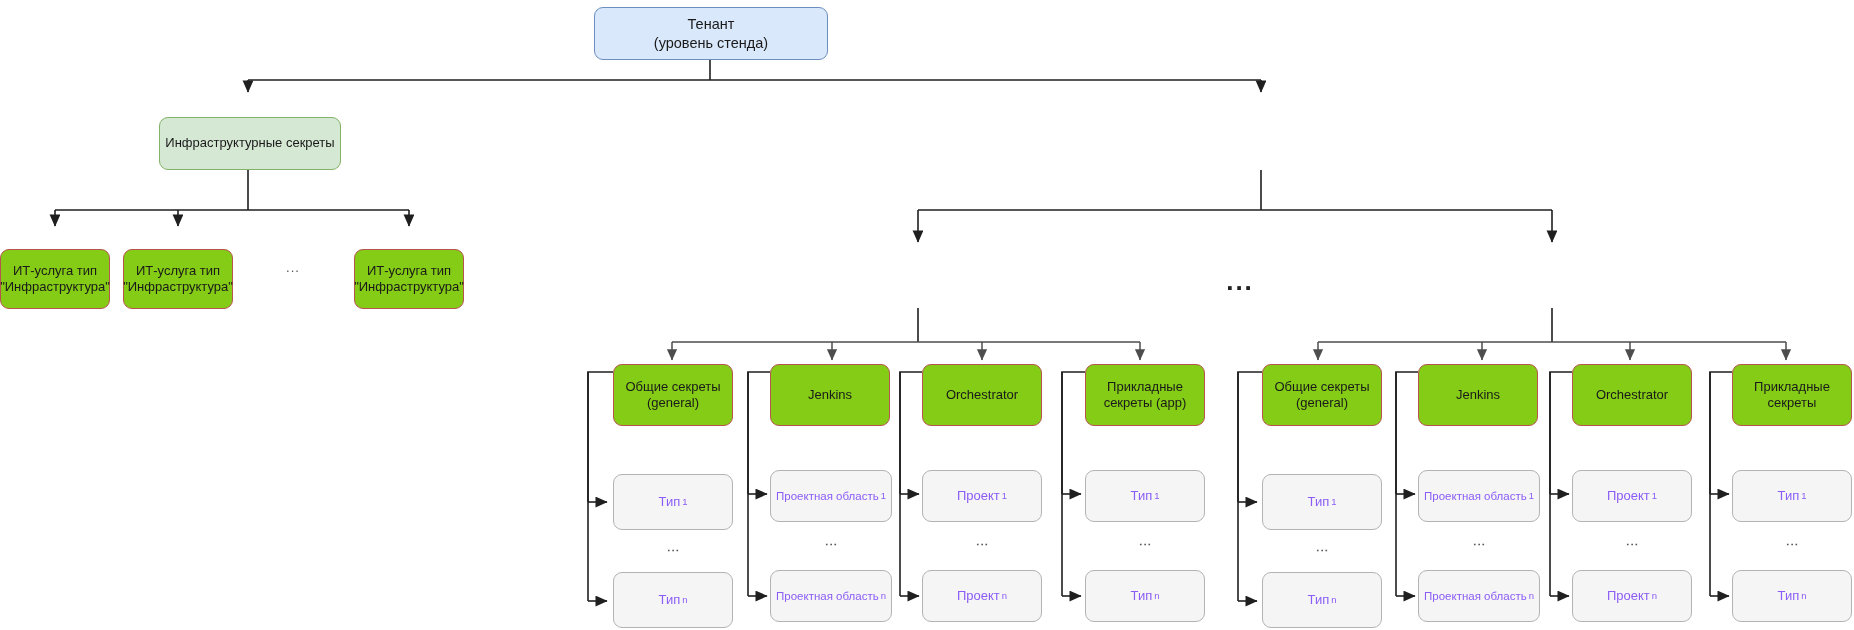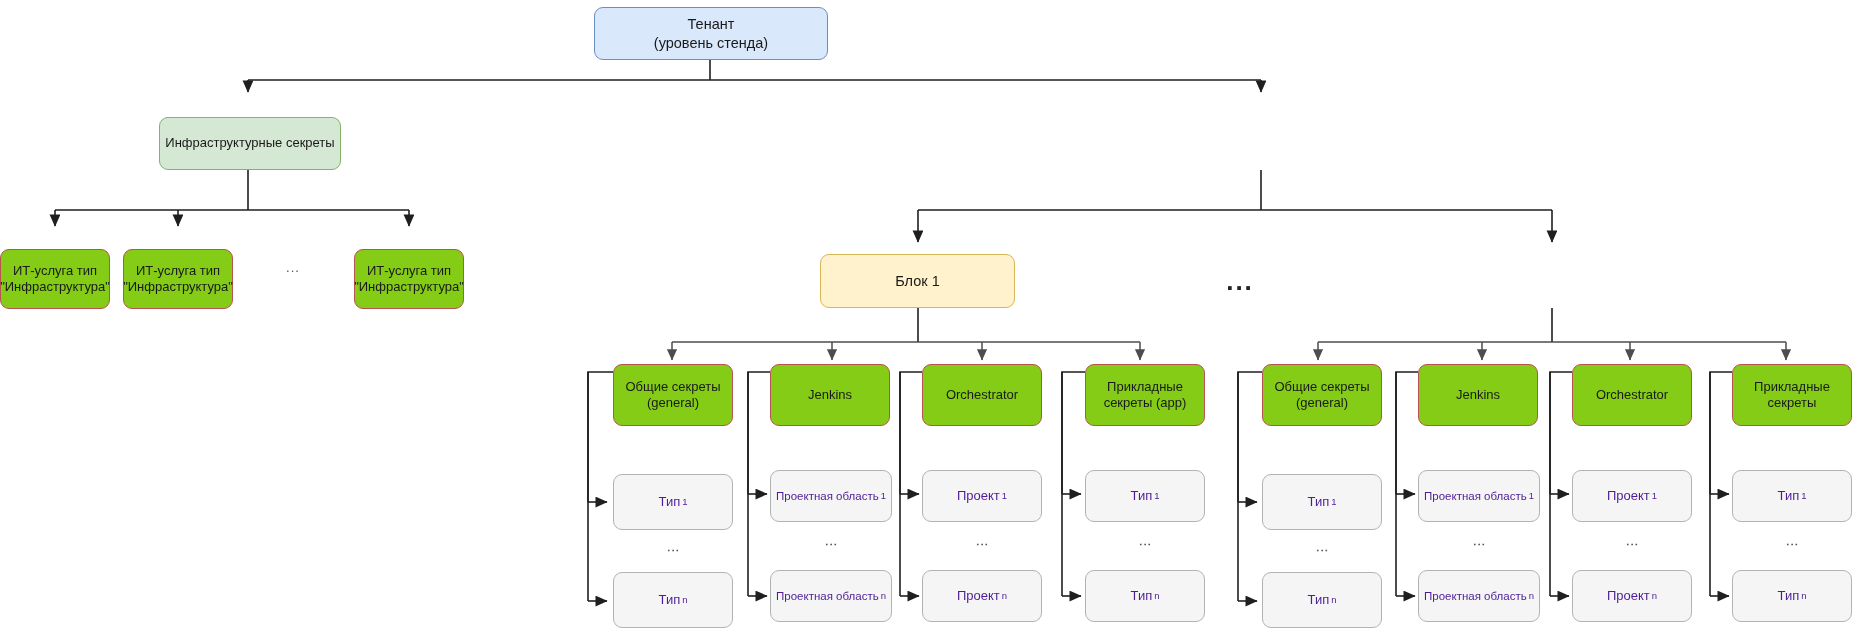--- a/index.html
+++ b/index.html
@@ -14,21 +14,21 @@
     position:absolute;box-sizing:border-box;
     display:flex;align-items:center;justify-content:center;text-align:center;
     border-radius:9px;border:1px solid #b85450;
     line-height:1.25;color:#1a1a1a;white-space:pre-line;
     padding:2px 4px;
   }
   .n-tenant{background:#dae8fc;border-color:#6c8ebf;font-size:14.5px;}
   .n-green{background:#d5e8d4;border-color:#82b366;font-size:13px;}
   .n-pink{background:#84cc16;border-color:#b85450;font-size:13px;}
   .n-yellow{background:#fff2cc;border-color:#d6b656;font-size:14.5px;}
-  .n-gray{background:#f5f5f5;border-color:#b3b3b3;font-size:13px;color:#4c1d95;}
+  .n-gray{background:#f5f5f5;border-color:#b3b3b3;font-size:13px;color:#8b5cf6;}
   .ellipsis-h{
     position:absolute;color:#555;font-size:13px;letter-spacing:1px;
     display:flex;align-items:center;justify-content:center;
   }
   .ellipsis-big{
     position:absolute;color:#222;font-size:26px;font-weight:bold;
     display:flex;align-items:center;justify-content:center;letter-spacing:2px;
   }
   .ellipsis-v{
     position:absolute;color:#555;font-size:13px;
@@ -144,21 +144,20 @@
 
 
   <div class="node n-pink" style="left:0px;top:245px;width:110px;height:60px;">ИТ-услуга тип
 "Инфраструктура"</div>
   <div class="node n-pink" style="left:123px;top:245px;width:110px;height:60px;">ИТ-услуга тип
 "Инфраструктура"</div>
   <div class="ellipsis-h" style="left:275px;top:252px;width:36px;height:22px;">...</div>
   <div class="node n-pink" style="left:354px;top:245px;width:110px;height:60px;">ИТ-услуга тип
 "Инфраструктура"</div>
 
-  <div class="node n-yellow" style="left:820px;top:250px;width:195px;height:54px;">Блок 1</div>
   <div class="ellipsis-big" style="left:1210px;top:262px;width:60px;height:30px;">...</div>
 
   <div class="node n-pink" style="left:613px;top:360px;width:120px;height:62px;">Общие секреты
 (general)</div>
   <div class="node n-pink" style="left:770px;top:360px;width:120px;height:62px;">Jenkins</div>
   <div class="node n-pink" style="left:922px;top:360px;width:120px;height:62px;">Orchestrator</div>
   <div class="node n-pink" style="left:1085px;top:360px;width:120px;height:62px;">Прикладные
 секреты (app)</div>
 
   <div class="node n-pink" style="left:1262px;top:360px;width:120px;height:62px;">Общие секреты

